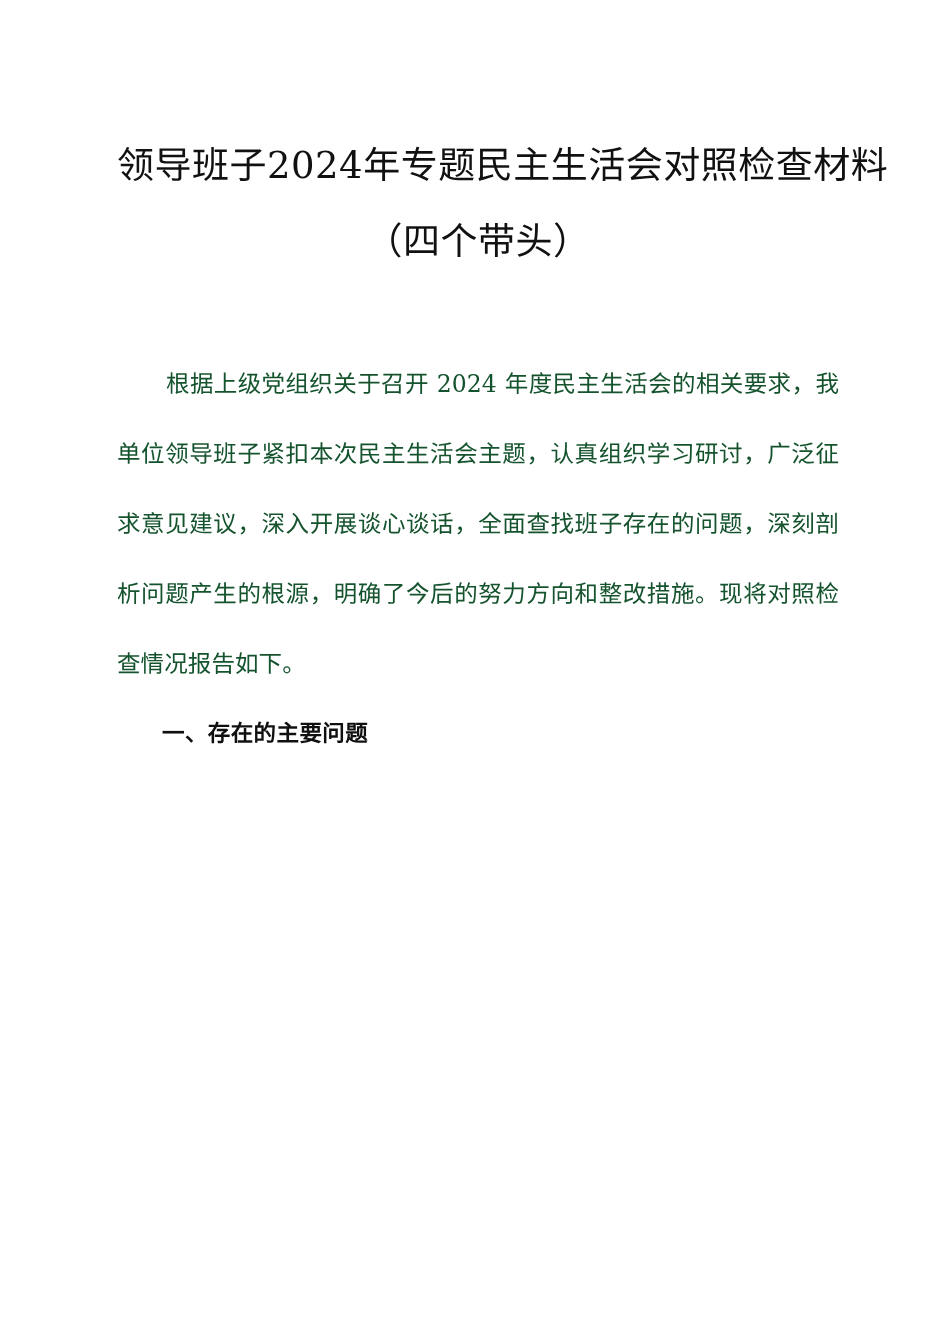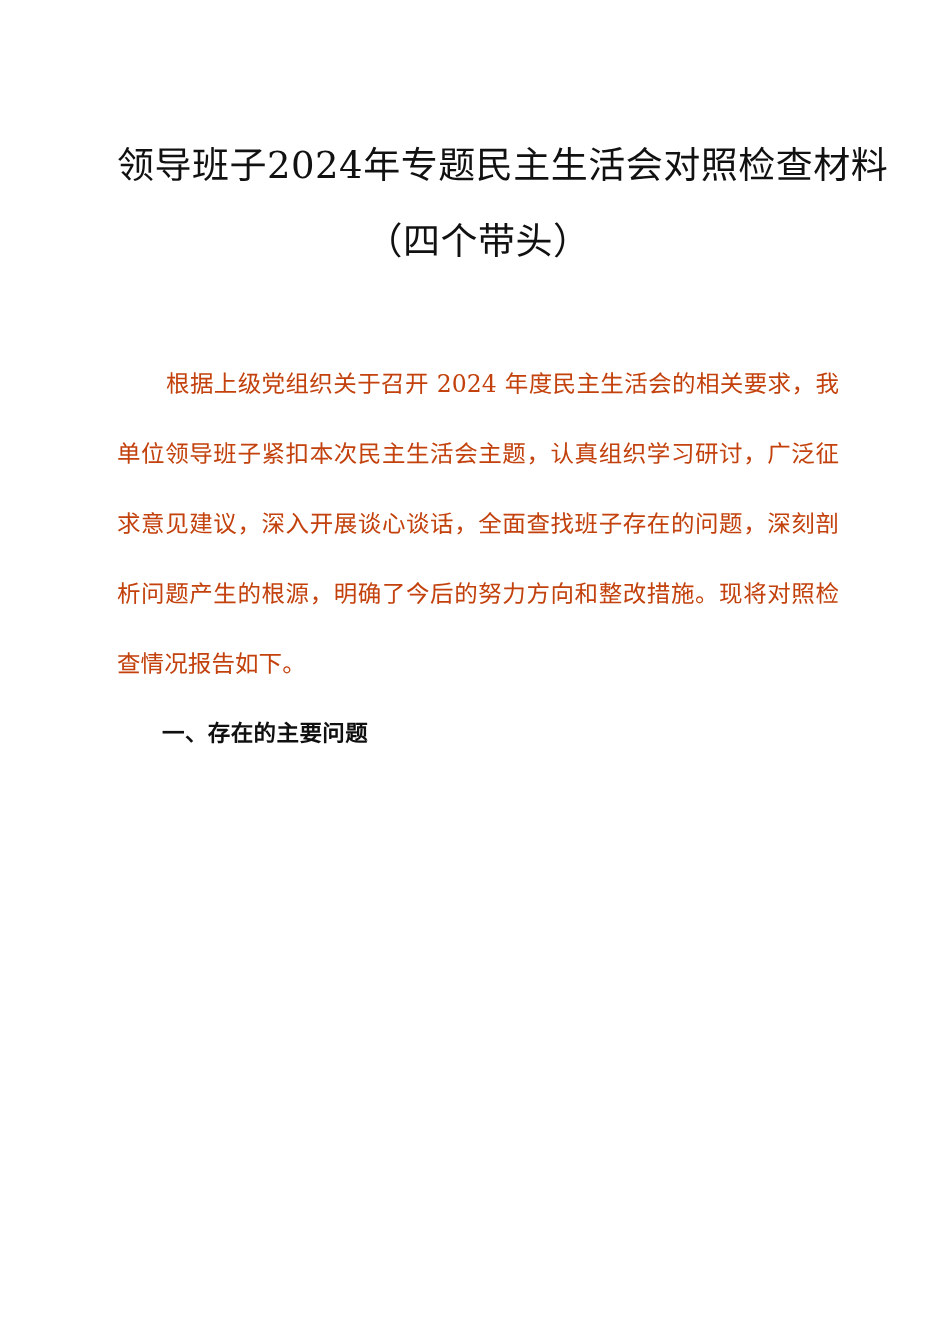--- a/index.html
+++ b/index.html
@@ -66,21 +66,21 @@
     margin-top: 76px;
   }
 
   p.para {
     margin: 0;
     font-size: 23.5px;
     line-height: 70px;
     text-align: justify;
     text-justify: inter-ideograph;
     text-align-last: left;
-    color: #c2410c;
+    color: #14532d;
     letter-spacing: 0.1px;
     word-break: break-all;
   }
 
   p.para.indent {
     text-indent: 49px;
   }
 
   
   h2.section-heading {

